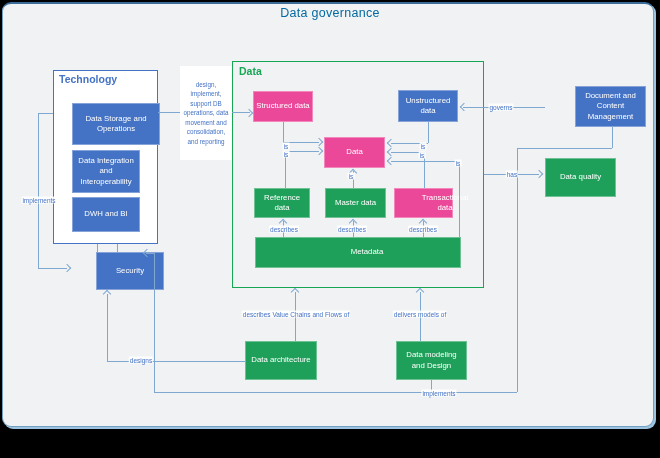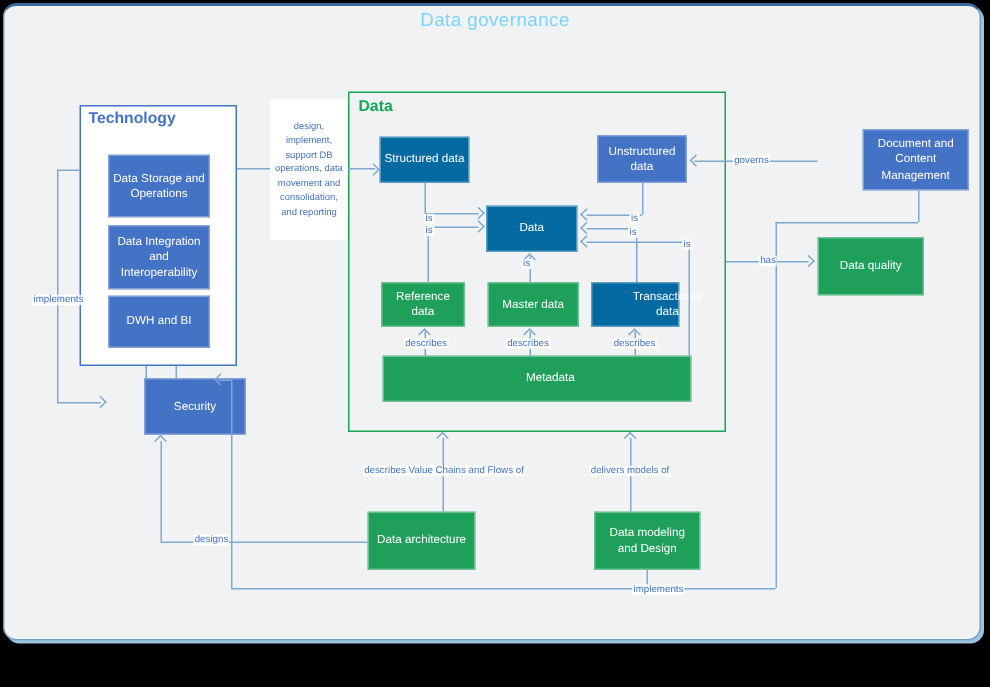--- a/index.html
+++ b/index.html
@@ -2,32 +2,32 @@
 <html><head>
 <meta charset="utf-8">
 <style>
   html,body{margin:0;padding:0;background:#000;}
   #stage{position:relative;width:660px;height:458px;background:#000;overflow:hidden;
          font-family:"Liberation Sans",sans-serif;}
   #frame{position:absolute;left:2px;top:2px;width:650px;height:422px;background:#f1f2f3;
          border:1px solid #72a0c1;border-top:2px solid #3a6b99;border-radius:9px;
          box-shadow:2px 2px 0 #9cc3e0;}
   .title{position:absolute;top:6px;left:0;width:660px;text-align:center;font-size:12.5px;
-         color:#7dd3fc;letter-spacing:.3px;}
+         color:#0369a1;letter-spacing:.3px;}
   .container{position:absolute;box-sizing:border-box;}
   .cont-tech{left:53px;top:70px;width:105px;height:174px;background:#fff;border:1.2px solid #4472c4;}
   .cont-data{left:232px;top:61px;width:252px;height:227px;border:1.2px solid #17a653;}
   .contlabel{position:absolute;font-weight:bold;font-size:10.5px;}
   .lbl-tech{left:59px;top:73px;color:#4472c4;}
   .lbl-data{left:239px;top:65px;color:#17a653;}
   .box{position:absolute;box-sizing:border-box;display:flex;align-items:center;justify-content:center;
        text-align:center;color:#fff;font-size:7.8px;line-height:1.3;padding:1px 2px;
        border:1px solid rgba(255,255,255,0.35);}
   .blue{background:#4472c4;}
-  .gray{background:#0369a1;}
+  .gray{background:#ec4899;}
   .green{background:#1fa05a;}
   .hline,.vline{position:absolute;background:#7fa8d0;}
   .hline{height:1.4px;}
   .vline{width:1.4px;}
   .arr{position:absolute;width:5px;height:5px;border:solid #7fa8d0;border-width:1.4px 1.4px 0 0;}
   .ar-r{transform:rotate(45deg);}
   .ar-l{transform:rotate(-135deg);}
   .ar-u{transform:rotate(-45deg);}
   .clabel{position:absolute;transform:translate(-50%,-50%);font-size:6.5px;color:#4472c4;
           background:rgba(255,255,255,0.88);padding:0 1px;white-space:nowrap;}
@@ -40,21 +40,21 @@
 
 <div id="stage">
   <div id="frame"></div>
   <div class="title">Data governance</div>
 
   <div class="container cont-tech"></div>
   <div class="contlabel lbl-tech">Technology</div>
   <div class="container cont-data"></div>
   <div class="contlabel lbl-data">Data</div>
 
-  <div class="box blue" style="left:72px;top:103px;width:68px;height:42px;">
+  <div class="box blue" style="left:72px;top:103px;width:88px;height:42px;">
       <span>Data Storage and Operations</span>
     </div>
   <div class="box blue" style="left:72px;top:150px;width:68px;height:43px;">
       <span>Data Integration and Interoperability</span>
     </div>
   <div class="box blue" style="left:72px;top:197px;width:68px;height:35px;">
       <span>DWH and BI</span>
     </div>
 
   <div class="vline" style="left:97px;top:244px;height:8px;"></div>

